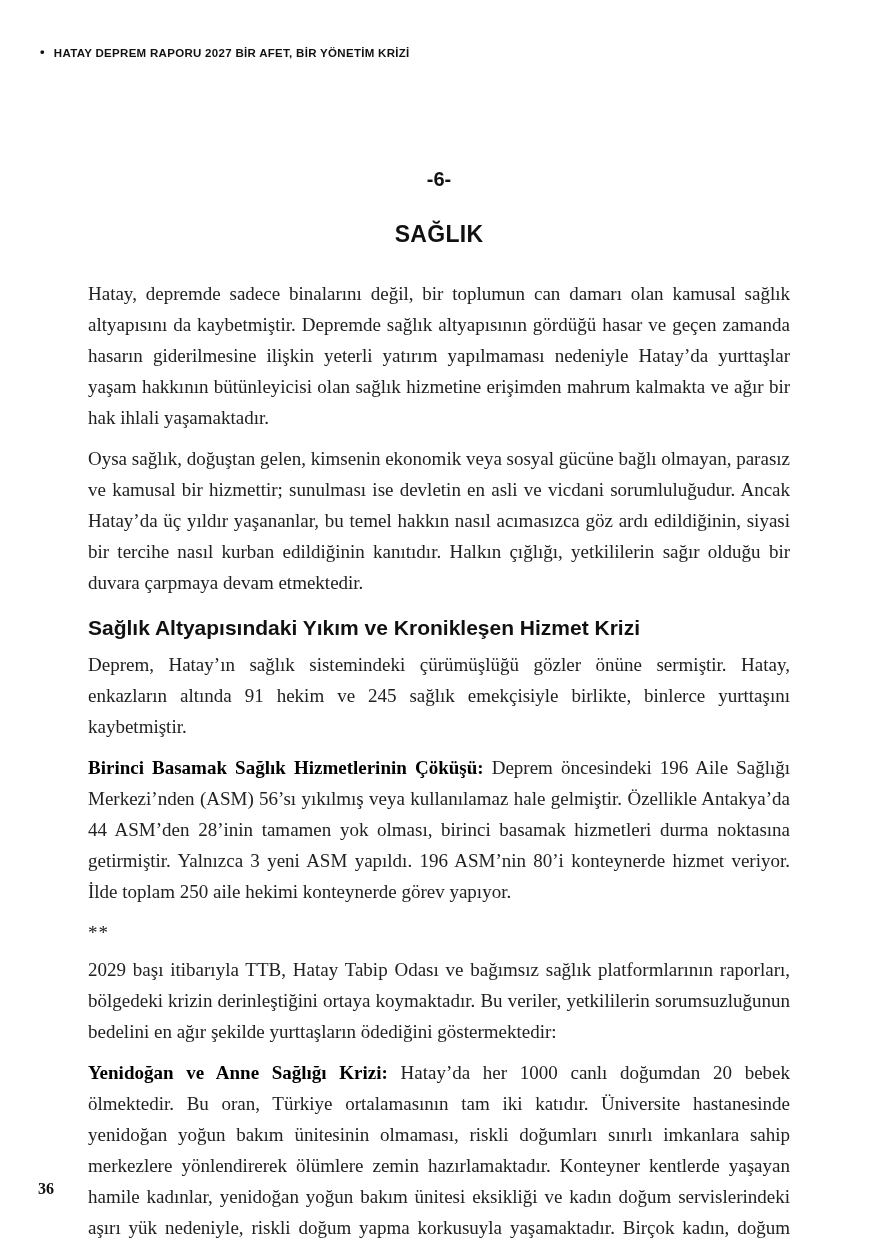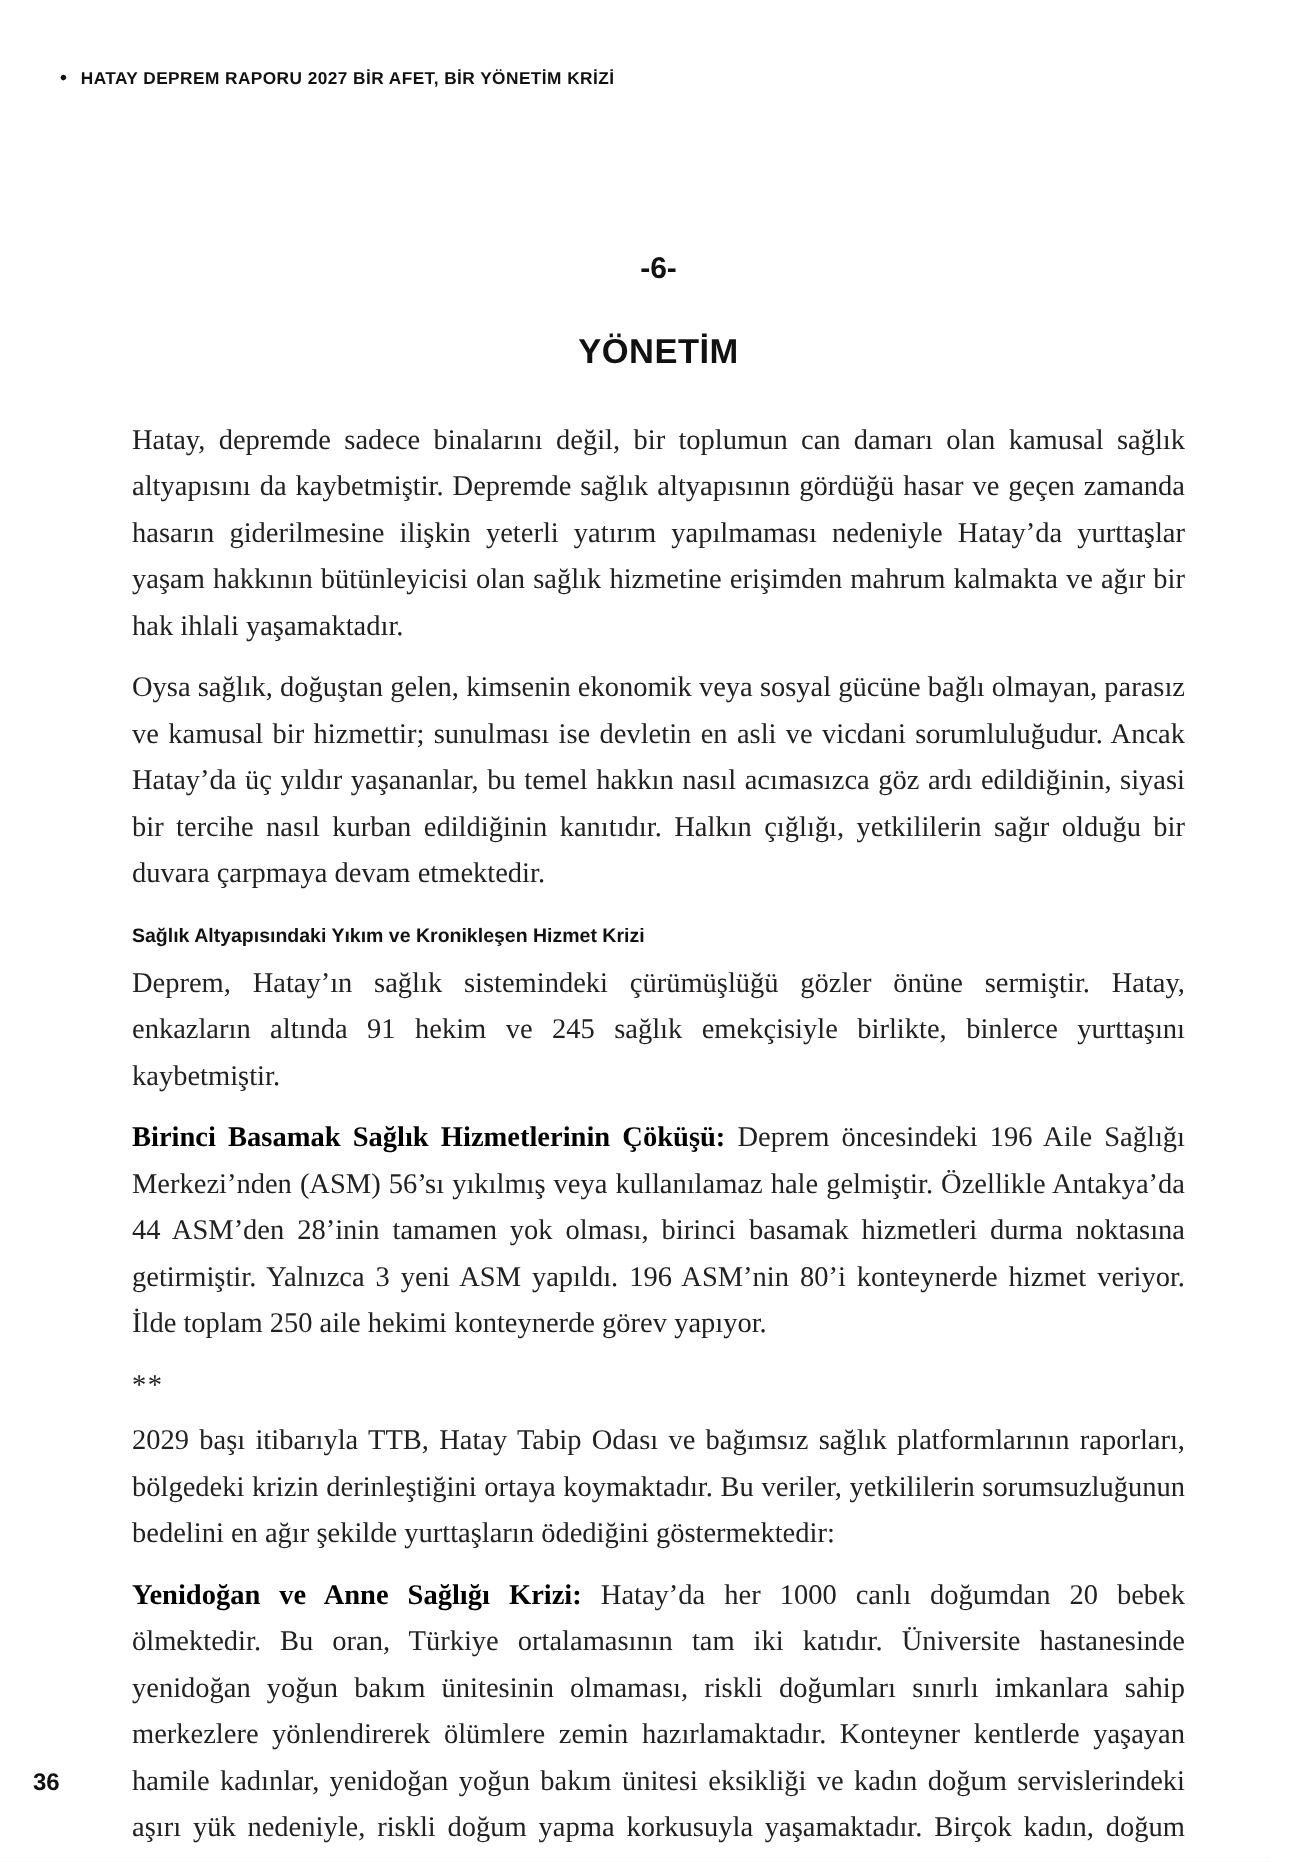--- a/index.html
+++ b/index.html
@@ -71,54 +71,54 @@
     text-align: justify;
     color: #232021;
   }
   .body-text p strong {
     font-weight: 700;
     color: #000000;
   }
   .body-text h2.section-heading {
     font-family: "Liberation Sans", sans-serif;
     font-weight: 700;
-    font-size: 13px;
+    font-size: 21px;
     color: #111111;
     margin: 18px 0 9px 0;
     text-align: left;
   }
   .body-text p.separator {
     margin: 0 0 6px 0;
     text-align: left;
     letter-spacing: 1px;
   }
 
   .page-number {
     position: absolute;
-    left: 22px;
+    left: 38px;
     top: 1180px;
-    font-family: Liberation Sans, sans-serif;
+    font-family: Liberation Serif, serif;
     font-weight: 700;
     font-size: 16px;
     color: #111111;
   }
 </style>
 </head>
 <body>
 
 <div class="page">
 
   <div class="running-header">
     <span class="bullet">•</span>
     <span class="header-text">HATAY DEPREM RAPORU 2027  BİR AFET, BİR YÖNETİM KRİZİ</span>
   </div>
 
   <div class="content">
     <div class="chapter-number">-6-</div>
-    <h1 class="chapter-title">YÖNETİM</h1>
+    <h1 class="chapter-title">SAĞLIK</h1>
 
     <div class="body-text">
       <p>Hatay, depremde sadece binalarını değil, bir toplumun can damarı olan kamusal sağlık altyapısını da kaybetmiştir. Depremde sağlık altyapısının gördüğü hasar ve geçen zamanda hasarın giderilmesine ilişkin yeterli yatırım yapılmaması nedeniyle Hatay’da yurttaşlar yaşam hakkının bütünleyicisi olan sağlık hizmetine erişimden mahrum kalmakta ve ağır bir hak ihlali yaşamaktadır.</p>
       <p>Oysa sağlık, doğuştan gelen, kimsenin ekonomik veya sosyal gücüne bağlı olmayan, parasız ve kamusal bir hizmettir; sunulması ise devletin en asli ve vicdani sorumluluğudur. Ancak Hatay’da üç yıldır yaşananlar, bu temel hakkın nasıl acımasızca göz ardı edildiğinin, siyasi bir tercihe nasıl kurban edildiğinin kanıtıdır. Halkın çığlığı, yetkililerin sağır olduğu bir duvara çarpmaya devam etmektedir.</p>
 
       <h2 class="section-heading">Sağlık Altyapısındaki Yıkım ve Kronikleşen Hizmet Krizi</h2>
 
       <p>Deprem, Hatay’ın sağlık sistemindeki çürümüşlüğü gözler önüne sermiştir. Hatay, enkazların altında 91 hekim ve 245 sağlık emekçisiyle birlikte, binlerce yurttaşını kaybetmiştir.</p>
 
       <p><strong>Birinci Basamak Sağlık Hizmetlerinin Çöküşü:</strong> <span>Deprem öncesindeki 196 Aile Sağlığı Merkezi’nden (ASM) 56’sı yıkılmış veya kullanılamaz hale gelmiştir. Özellikle Antakya’da 44 ASM’den 28’inin tamamen yok olması, birinci basamak hizmetleri durma noktasına getirmiştir.  Yalnızca 3 yeni ASM yapıldı. 196 ASM’nin 80’i konteynerde hizmet veriyor. İlde toplam 250 aile hekimi konteynerde görev yapıyor.</span></p>

